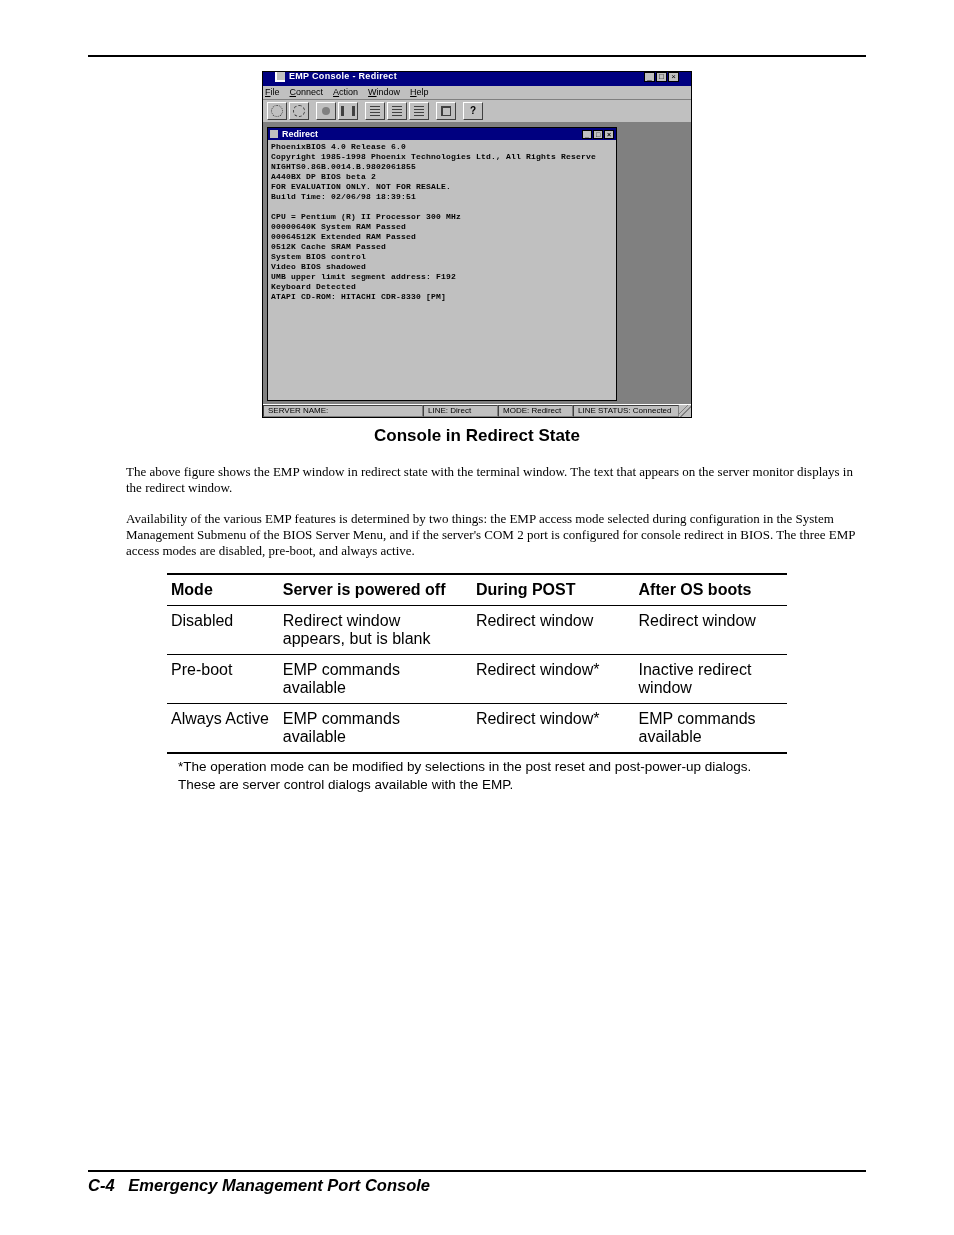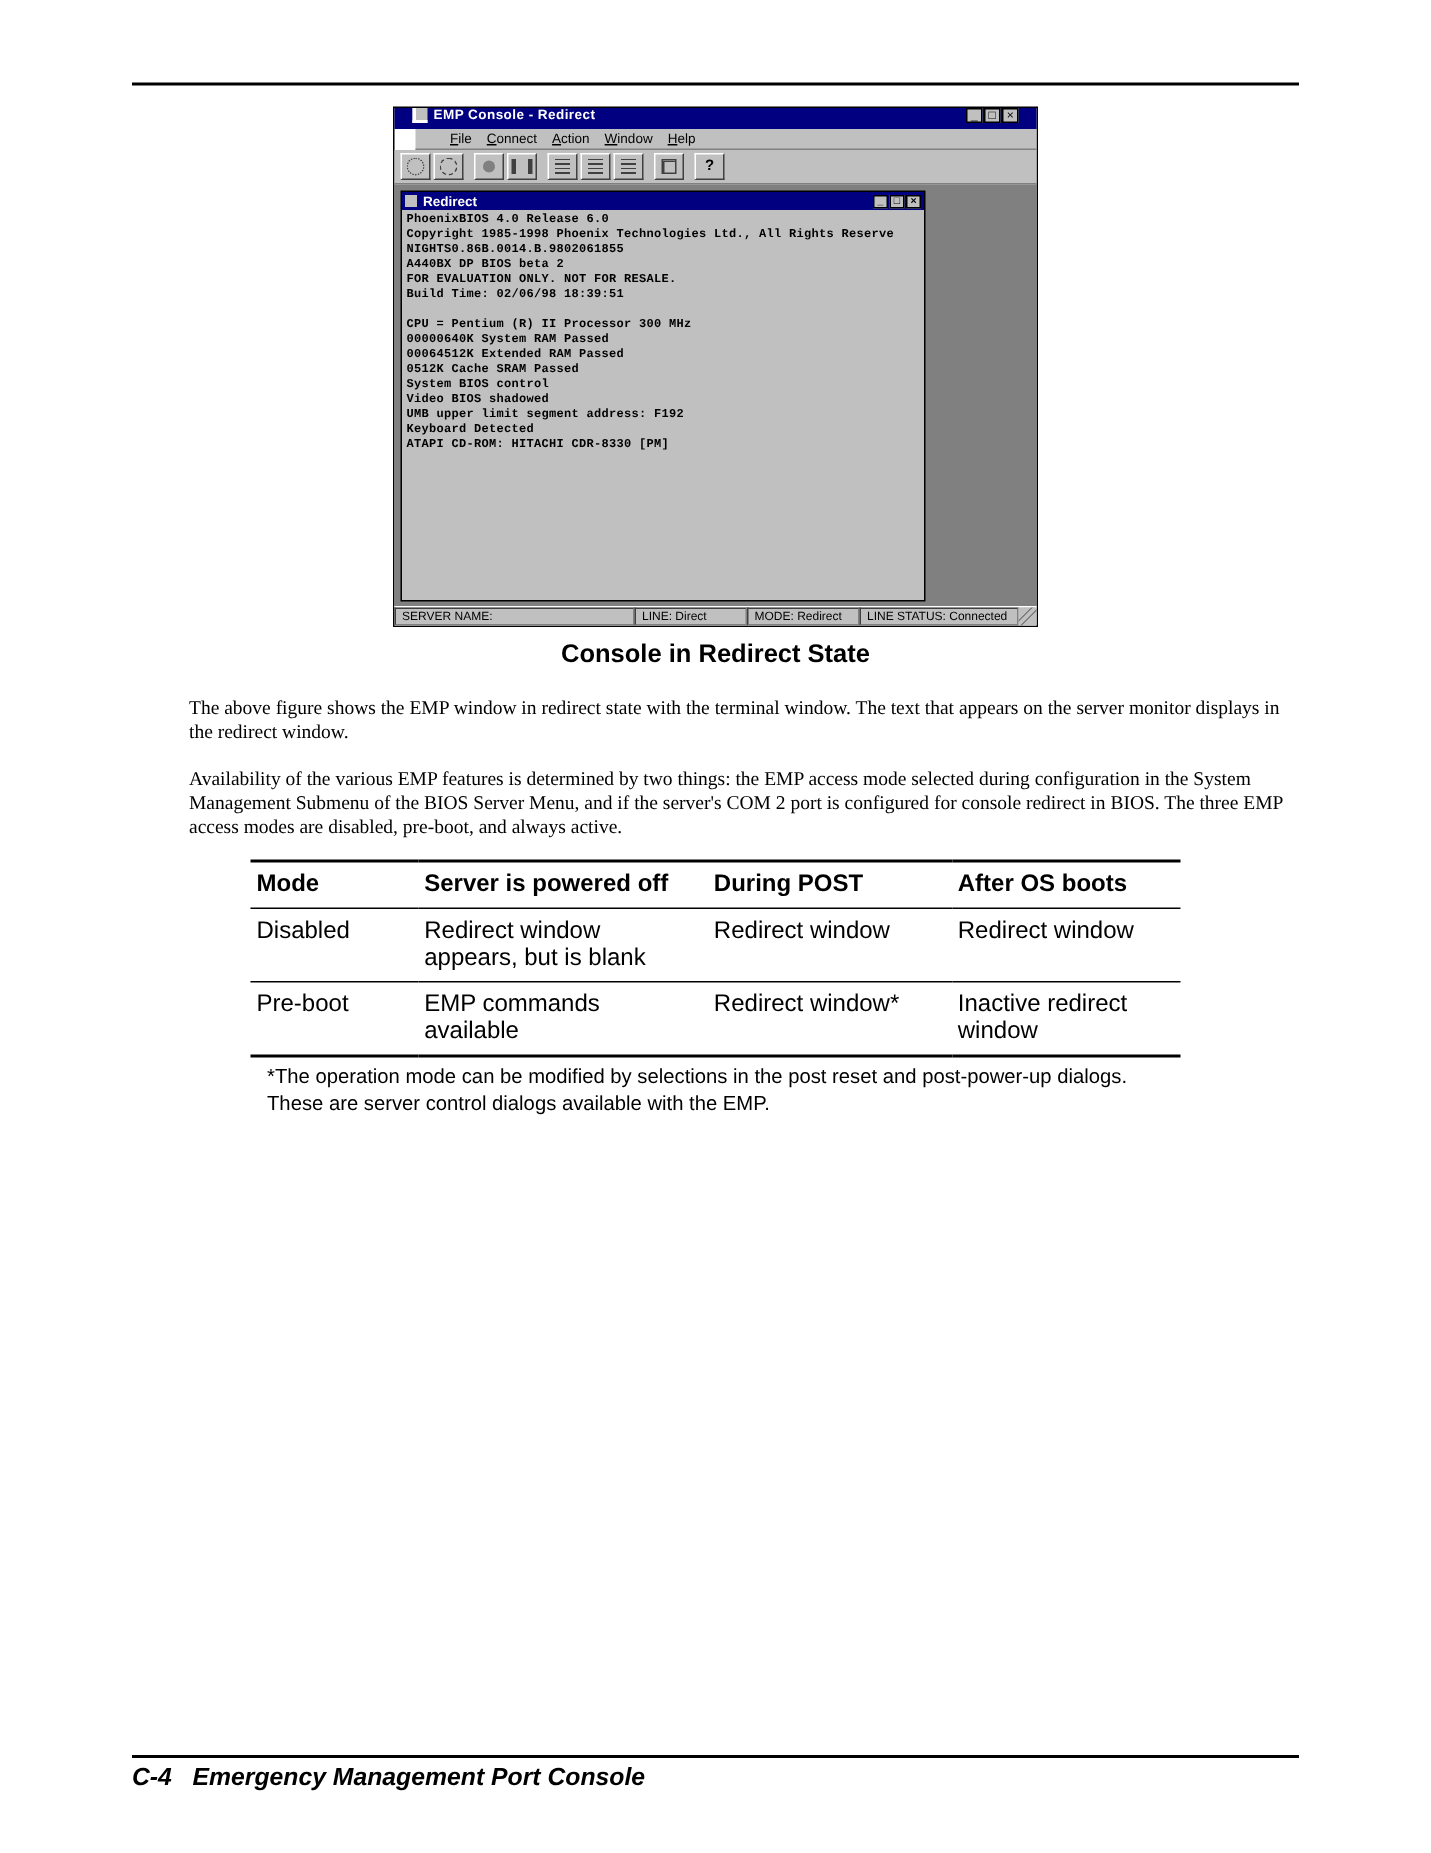--- a/index.html
+++ b/index.html
@@ -50,23 +50,22 @@
       linear-gradient(0deg,#fff 0 2px, transparent 2px);
   }
   .titlebar .t-title { flex:1; font-weight:bold; letter-spacing:.3px; }
   .winbtns { display:flex; gap:1px; }
   .winbtns span {
     width:11px; height:10px; background:#c0c0c0; border:1px solid #000;
     display:flex; align-items:center; justify-content:center;
     font-size:8px; color:#000; box-sizing:border-box;
   }
   .menubar {
-    background:#c0c0c0; padding:2px 23px; display:flex; gap:10px;
+    background:#c0c0c0; padding:2px 2px; display:flex; gap:10px;
     border-bottom:1px solid #808080;
-    margin-left:14px;
   }
   .menubar span { text-decoration: underline; text-decoration-color: transparent; }
   .menubar span::first-letter { text-decoration: underline; }
   .toolbar {
     background:#c0c0c0; padding:2px 4px; border-bottom:1px solid #808080;
     display:flex; gap:2px; align-items:center;
   }
   .tb-btn {
     width:18px; height:16px; background:#c0c0c0;
     border-top:1px solid #fff; border-left:1px solid #fff;
@@ -305,20 +304,26 @@
         <td>Redirect window appears, but is blank</td>
         <td>Redirect window</td>
         <td>Redirect window</td>
       </tr>
       <tr>
         <td>Pre-boot</td>
         <td>EMP commands available</td>
         <td>Redirect window*</td>
         <td>Inactive redirect window</td>
       </tr>
+      <tr>
+        <td>Always Active</td>
+        <td>EMP commands available</td>
+        <td>Redirect window*</td>
+        <td>EMP commands available</td>
+      </tr>
     </tbody>
   </table>
 
   <div class="footnote">
     <div class="line1">*The operation mode can be modified by selections in the post reset and post-power-up dialogs.</div>
     <div> These are server control dialogs available with the EMP.</div>
   </div>
 
   <div class="footer">
     <span>C-4</span>&nbsp;&nbsp;&nbsp;<span>Emergency Management Port Console</span>

